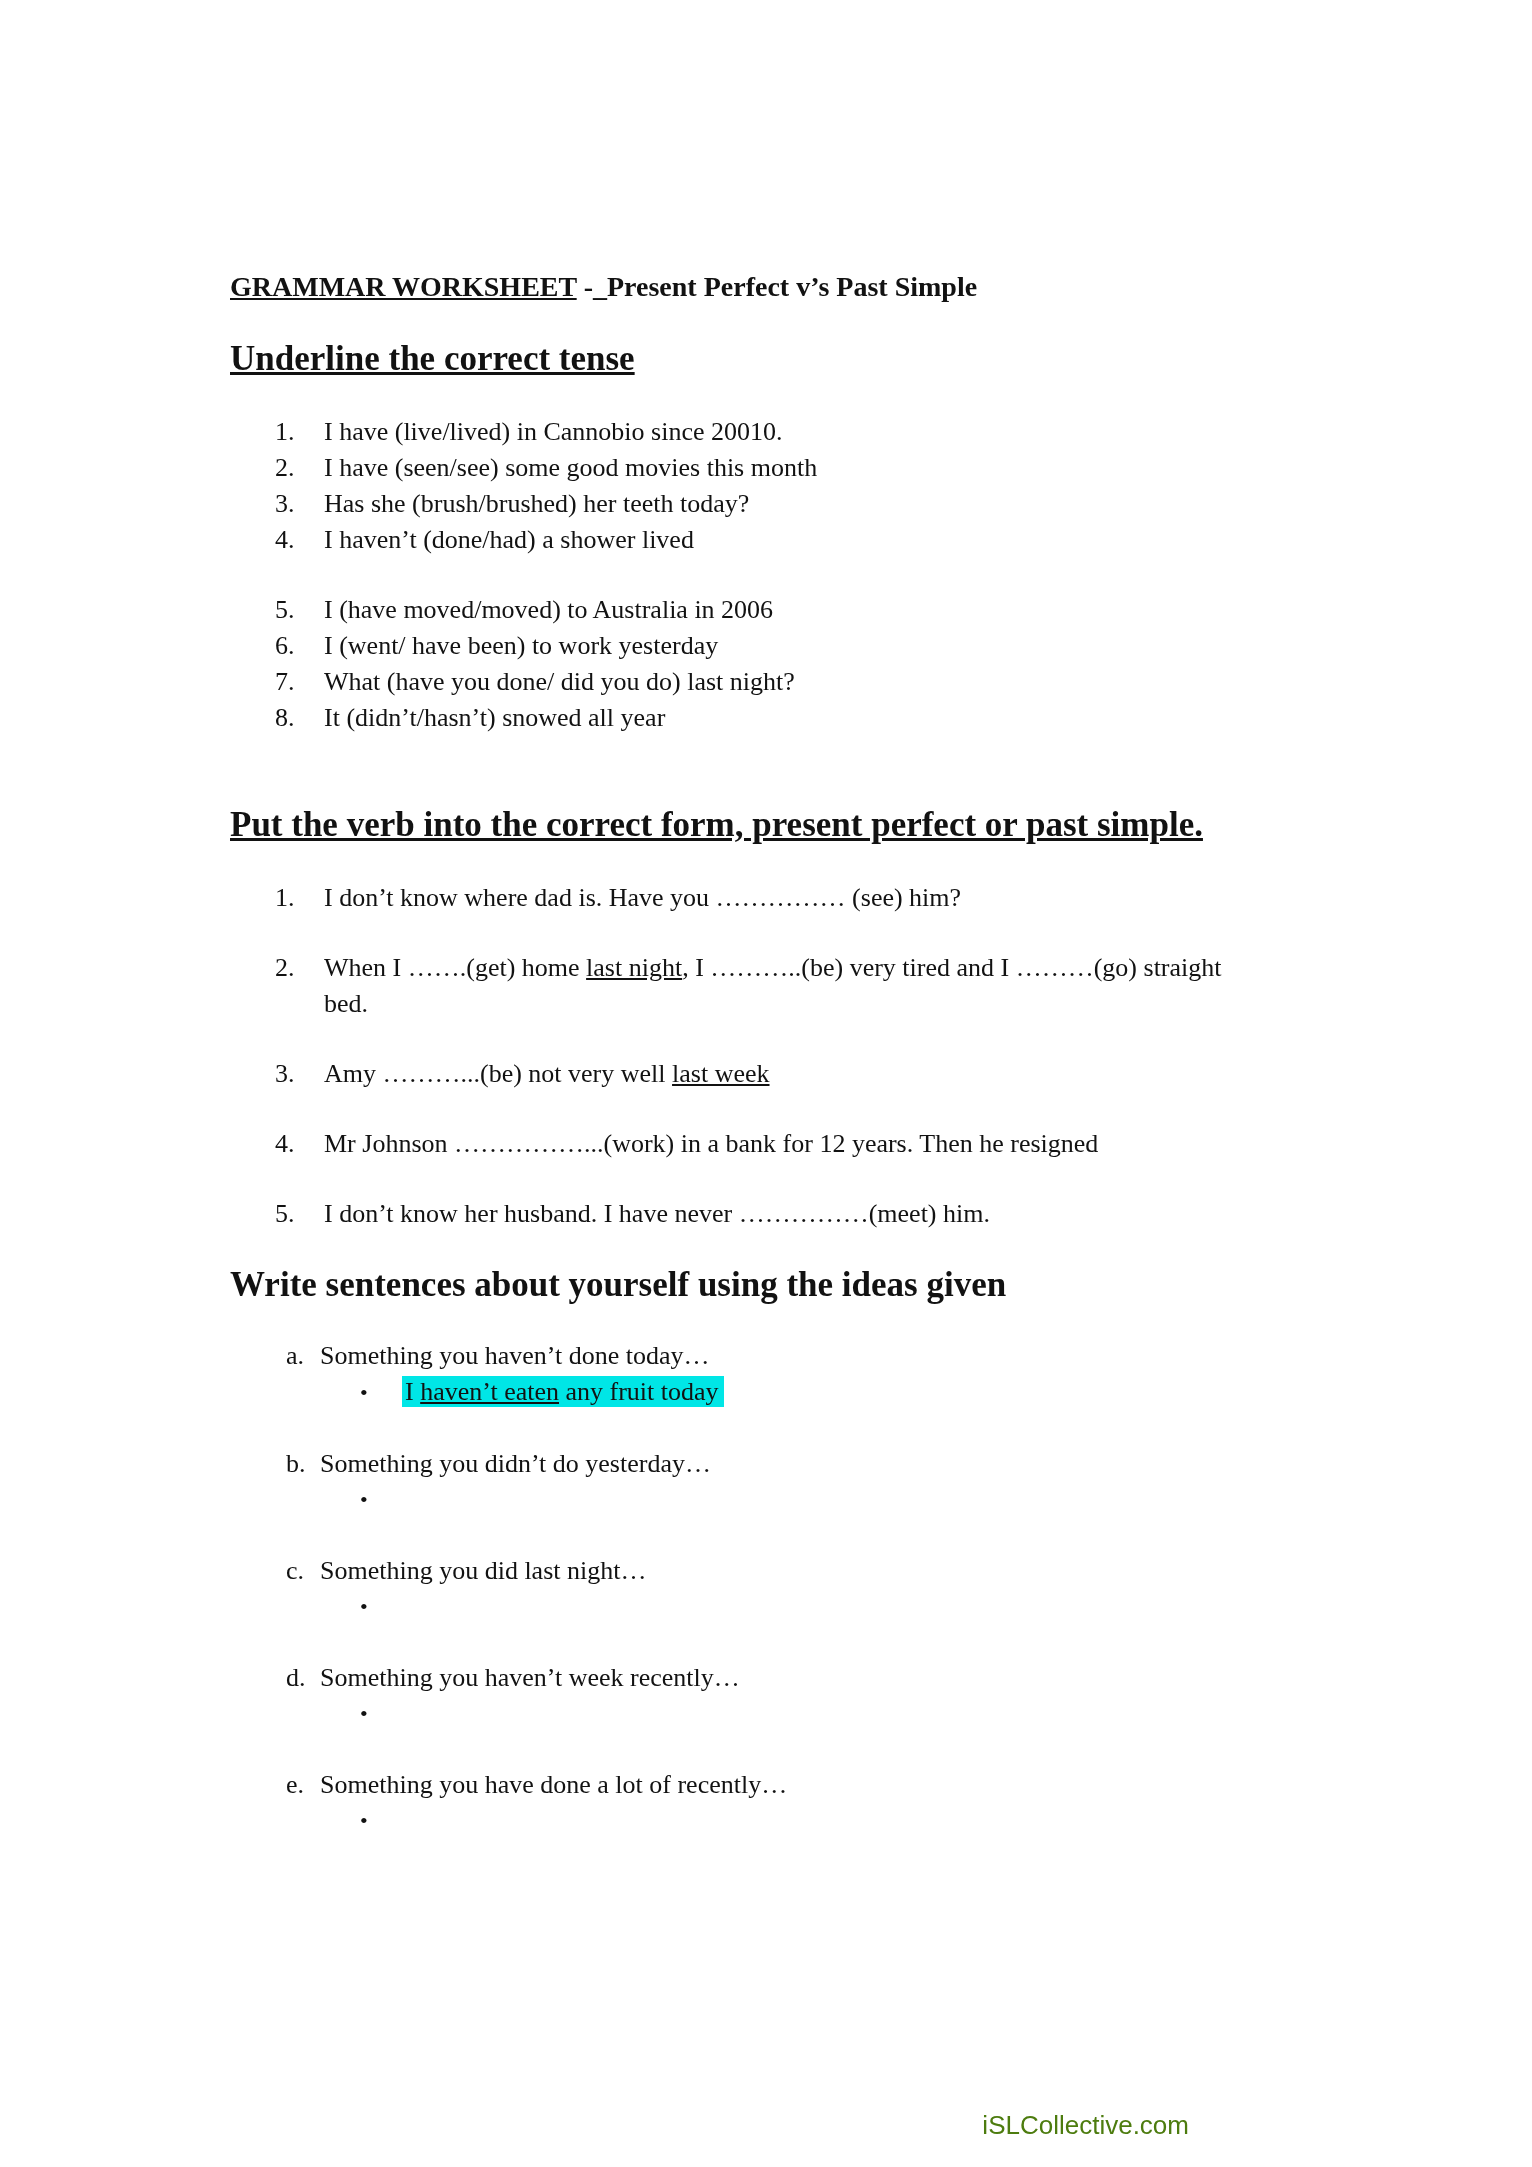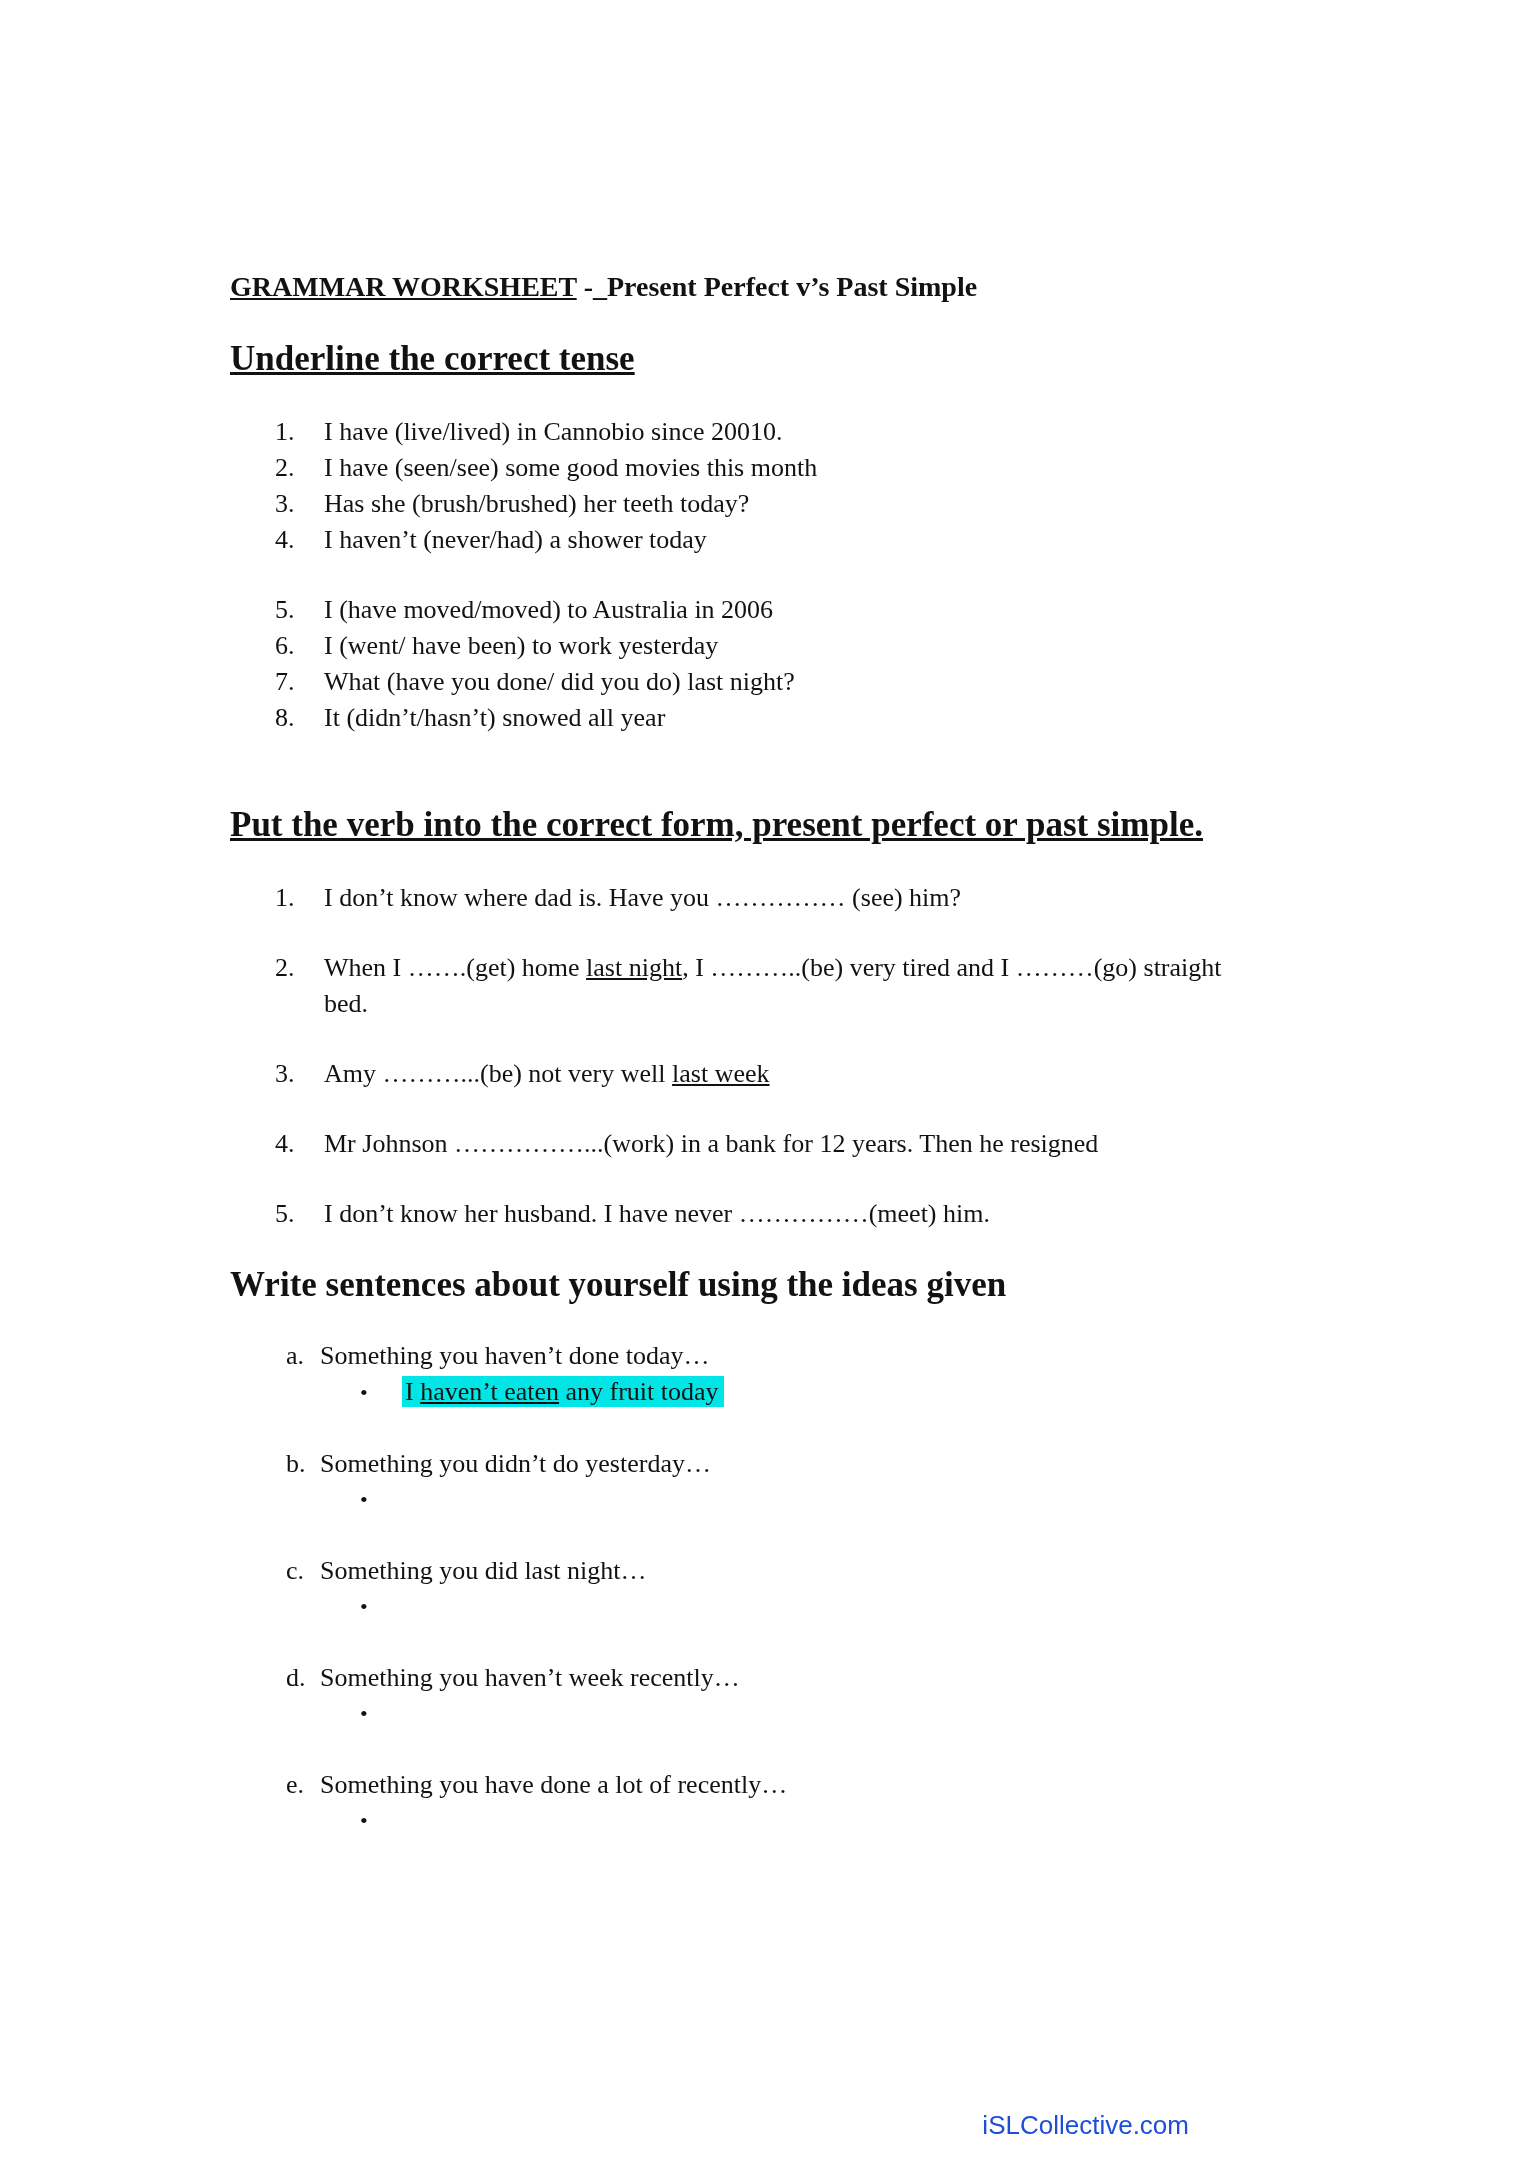--- a/index.html
+++ b/index.html
@@ -96,21 +96,21 @@
       <li class="item">
           <span class="num">2.</span>
           <span class="txt">I have (seen/see) some good movies this month</span>
         </li>
       <li class="item">
           <span class="num">3.</span>
           <span class="txt">Has she (brush/brushed) her teeth today?</span>
         </li>
       <li class="item">
           <span class="num">4.</span>
-          <span class="txt">I haven’t (never/had) a shower today</span>
+          <span class="txt">I haven’t (done/had) a shower lived</span>
         </li>
     </ol>
 
     <ol class="list group2">
       <li class="item">
           <span class="num">5.</span>
           <span class="txt">I (have moved/moved) to Australia in 2006</span>
         </li>
       <li class="item">
           <span class="num">6.</span>
@@ -206,14 +206,14 @@
           </div>
         <div class="bullet-line">
             <span class="bullet">•</span>
             <span class="txt"></span>
           </div>
       </div>
 
     </div>
   </div>
 
-  <div class="watermark" style="color: #1d4ed8;">iSLCollective.com</div>
+  <div class="watermark" style="color: #4d7c0f;">iSLCollective.com</div>
 </div>
 
 </body></html>

